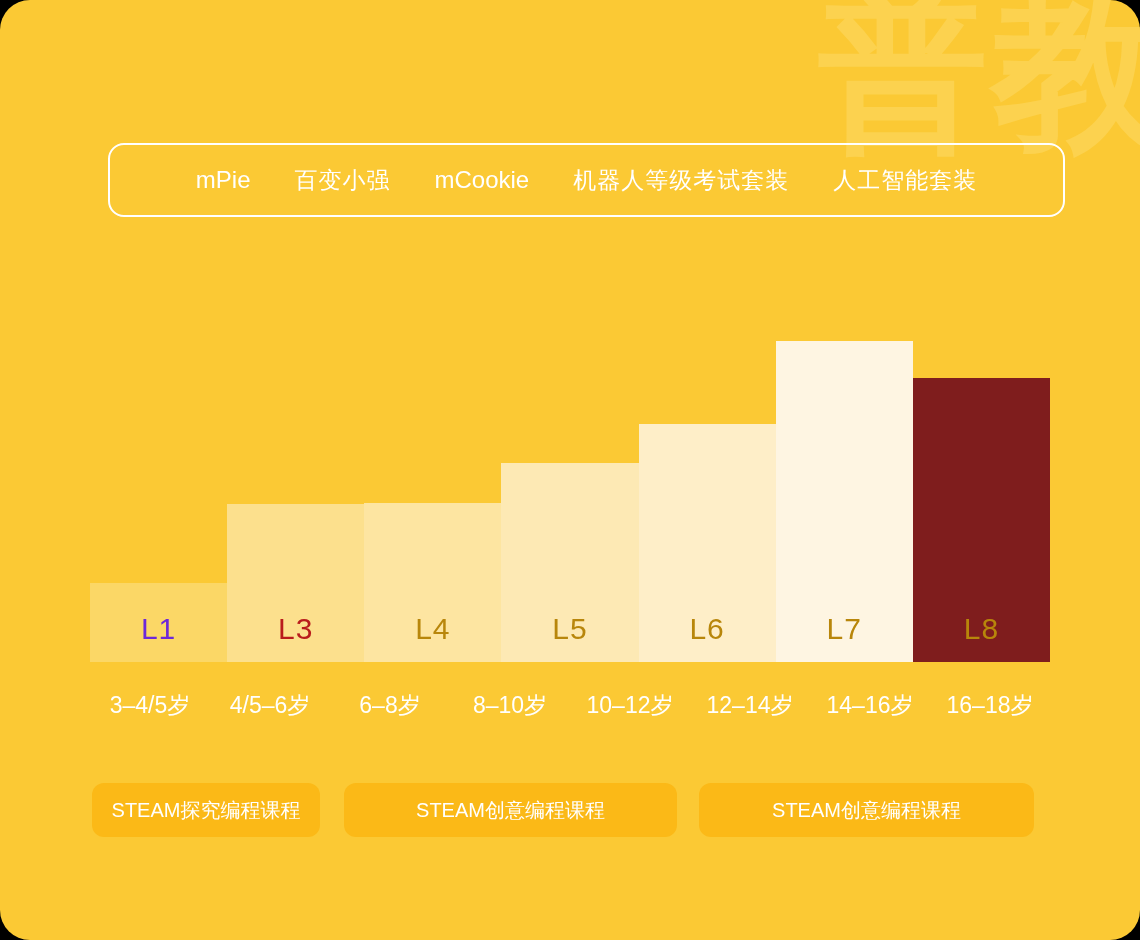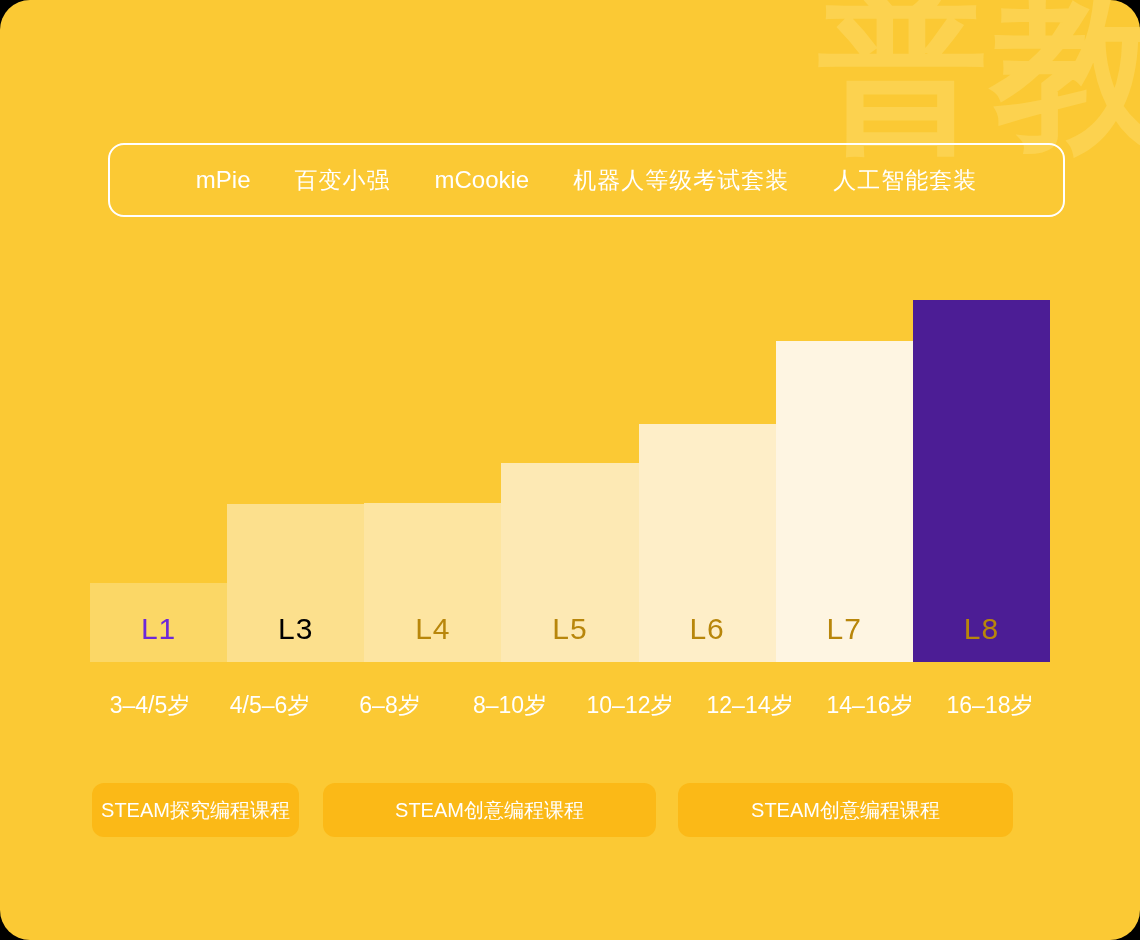--- a/index.html
+++ b/index.html
@@ -30,21 +30,21 @@
 
   
   #ages{position:absolute;left:90px;top:690px;width:960px;display:flex;}
   .age{flex:1 1 0;text-align:center;color:#FFFFFF;font-size:23px;white-space:nowrap;}
 
   
   #courses{position:absolute;left:92px;top:783px;width:958px;height:54px;display:flex;}
   .course{height:54px;border-radius:12px;background:#FBB917;
           display:flex;align-items:center;justify-content:center;
           color:#FFFFFF;font-size:20px;white-space:nowrap;}
-  .course.c1{width:207px;margin-right:24px;}
+  .course.c1{width:228px;margin-right:24px;}
   .course.c2{width:333px;margin-right:22px;}
   .course.c3{width:335px;}
 </style>
 </head>
 <body>
 
 <div id="card" style="background: rgb(251, 201, 52);">
 
   <div id="watermark">普教</div>
 
@@ -55,35 +55,35 @@
     <div class="nav-item cn">机器人等级考试套装</div>
     <div class="nav-item cn">人工智能套装</div>
   </div>
 
   <div id="chart">
     <div id="bars">
       <div class="bar" style="height: 79px; background: rgb(251, 215, 102);">
         <span class="bar-label" style="color: #6d28d9;">L1</span>
       </div>
       <div class="bar" style="height: 158px; background: rgb(252, 224, 141);">
-        <span class="bar-label" style="color: #000000;">L3</span>
+        <span class="bar-label" style="color: #b91c1c;">L3</span>
       </div>
       <div class="bar" style="height: 159px; background: rgb(253, 229, 161);">
         <span class="bar-label" style="color: rgb(184, 134, 11);">L4</span>
       </div>
       <div class="bar" style="height: 199px; background: rgb(253, 233, 180);">
         <span class="bar-label" style="color: rgb(184, 134, 11);">L5</span>
       </div>
       <div class="bar" style="height: 238px; background: rgb(254, 238, 200);">
         <span class="bar-label" style="color: rgb(184, 134, 11);">L6</span>
       </div>
       <div class="bar" style="height: 321px; background: rgb(254, 245, 226); justify-content: center;">
         <span class="bar-label" style="color: rgb(184, 134, 11);">L7</span>
       </div>
-      <div class="bar" style="height: 362px; background: #4c1d95;">
+      <div class="bar" style="height: 284px; background: #7f1d1d;">
         <span class="bar-label" style="color: rgb(184, 134, 11);">L8</span>
       </div>
     </div>
   </div>
 
   <div id="ages">
     <div class="age">3–4/5岁</div>
     <div class="age">4/5–6岁</div>
     <div class="age">6–8岁</div>
     <div class="age">8–10岁</div>

